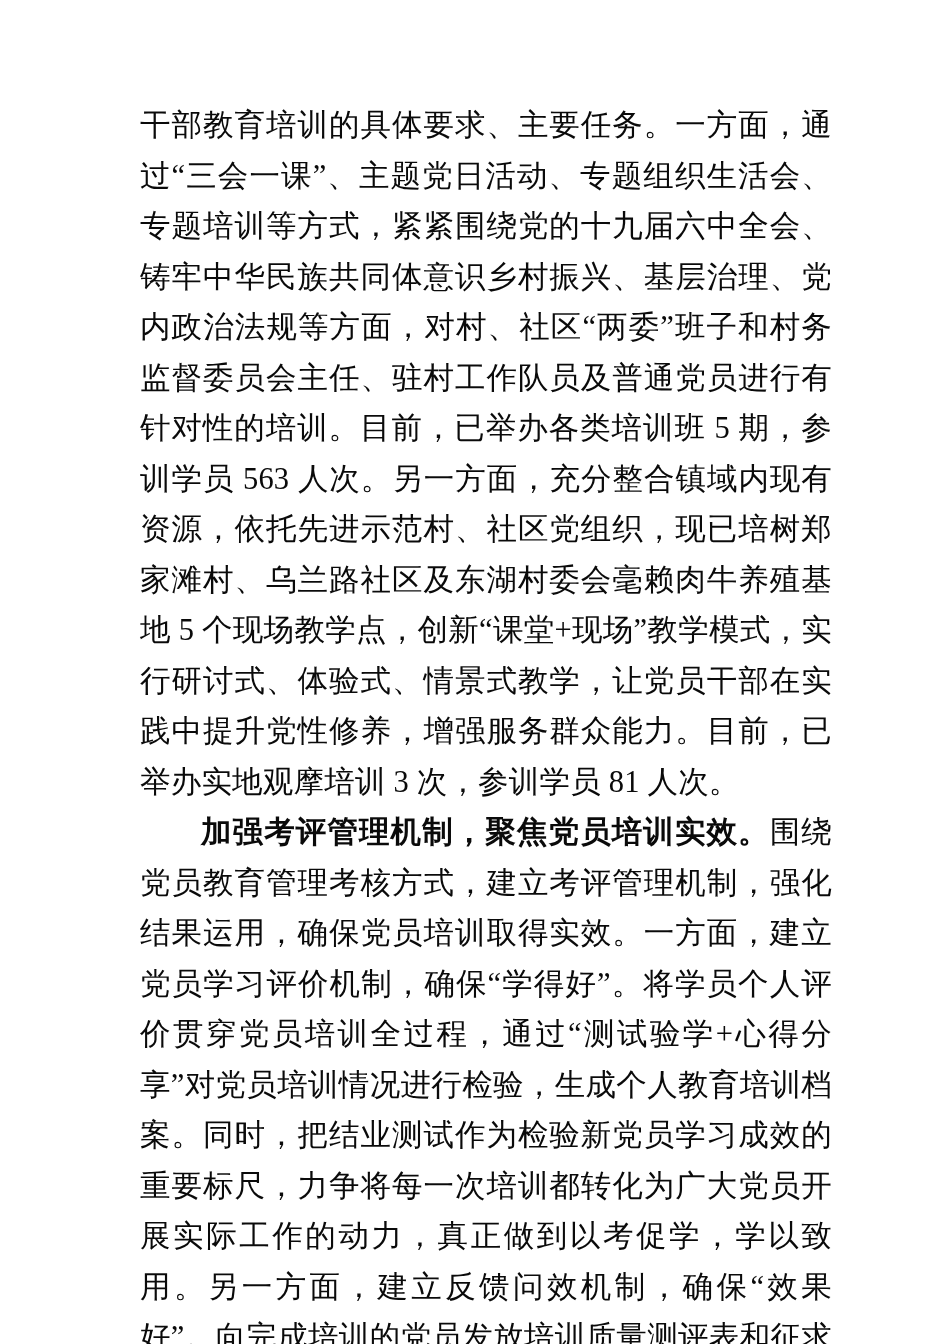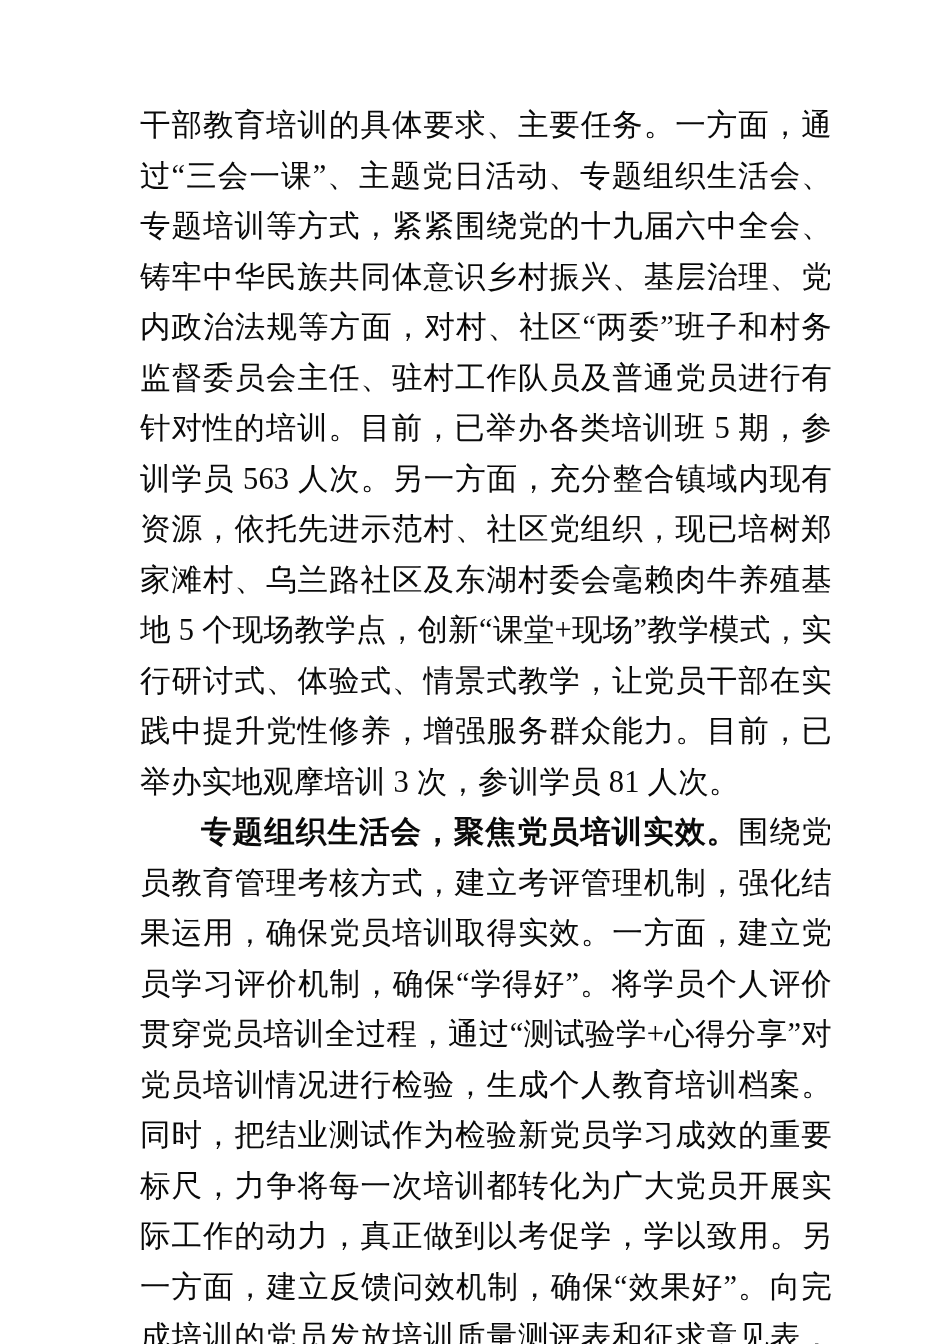--- a/index.html
+++ b/index.html
@@ -43,15 +43,15 @@
   .bold {
     font-weight: bold;
   }
 </style>
 </head>
 <body>
 
 <div class="page">
   <div class="doc-body">
     <p class="para"><span>干部教育培训的具体要求、主要任务。一方面，通过“三会一课”、主题党日活动、专题组织生活会、专题培训等方式，紧紧围绕党的十九届六中全会、铸牢中华民族共同体意识乡村振兴、基层治理、党内政治法规等方面，对村、社区“两委”班子和村务监督委员会主任、驻村工作队员及普通党员进行有针对性的培训。目前，已举办各类培训班 5 期，参训学员 563 人次。另一方面，充分整合镇域内现有资源，依托先进示范村、社区党组织，现已培树郑家滩村、乌兰路社区及东湖村委会毫赖肉牛养殖基地 5 个现场教学点，创新“课堂+现场”教学模式，实行研讨式、体验式、情景式教学，让党员干部在实践中提升党性修养，增强服务群众能力。目前，已举办实地观摩培训 3 次，参训学员 81 人次。</span></p>
-    <p class="para indent2"><span class="bold">专题组织生活会，聚焦党员培训实效。</span><span>围绕党员教育管理考核方式，建立考评管理机制，强化结果运用，确保党员培训取得实效。一方面，建立党员学习评价机制，确保“学得好”。将学员个人评价贯穿党员培训全过程，通过“测试验学+心得分享”对党员培训情况进行检验，生成个人教育培训档案。同时，把结业测试作为检验新党员学习成效的重要标尺，力争将每一次培训都转化为广大党员开展实际工作的动力，真正做到以考促学，学以致用。另一方面，建立反馈问效机制，确保“效果好”。向完成培训的党员发放培训质量测评表和征求意见表，收集分析数据，动态</span></p>
+    <p class="para indent2"><span class="bold">加强考评管理机制，聚焦党员培训实效。</span><span>围绕党员教育管理考核方式，建立考评管理机制，强化结果运用，确保党员培训取得实效。一方面，建立党员学习评价机制，确保“学得好”。将学员个人评价贯穿党员培训全过程，通过“测试验学+心得分享”对党员培训情况进行检验，生成个人教育培训档案。同时，把结业测试作为检验新党员学习成效的重要标尺，力争将每一次培训都转化为广大党员开展实际工作的动力，真正做到以考促学，学以致用。另一方面，建立反馈问效机制，确保“效果好”。向完成培训的党员发放培训质量测评表和征求意见表，收集分析数据，动态</span></p>
   </div>
 </div>
 
 </body></html>

